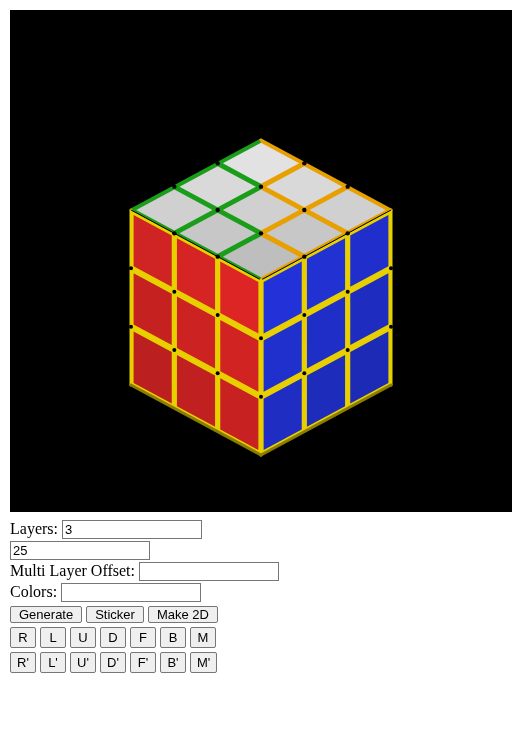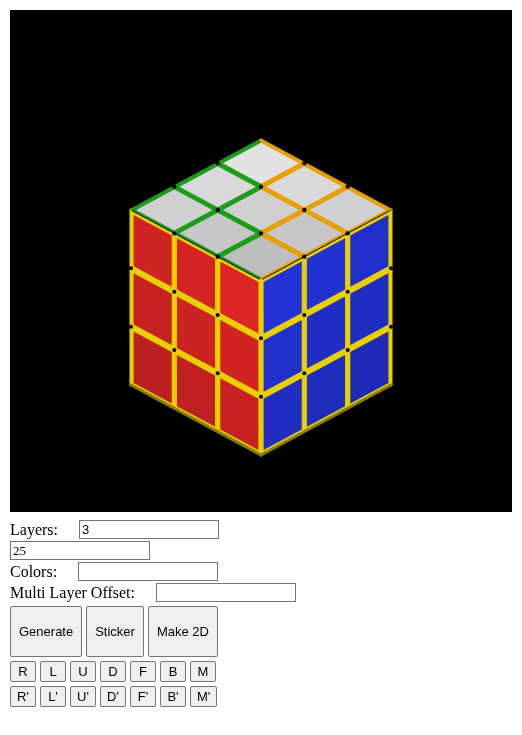--- a/index.html
+++ b/index.html
@@ -26,43 +26,43 @@
     left: 0; top: 0;
     width: 502px;
     height: 502px;
   }
   .controls {
     padding: 2px 10px 10px 10px;
   }
   .field-row {
     margin: 2px 0;
     display: flex;
-    align-items: center;
-    gap: 21px;
+    align-items: flex-start;
+    gap: 4px;
   }
   .field-row label {
     font-family: "Times New Roman", Times, serif;
     font-size: 16px;
   }
   .field-row input[type="text"] {
     font-family: Arial, sans-serif;
     font-size: 13px;
     padding: 1px 2px;
     border: 1px solid #767676;
     height: 19px;
   }
   .btn-row {
     margin: 4px 0;
     display: flex;
     gap: 4px;
   }
   button {
     font-family: Arial, sans-serif;
     font-size: 13px;
-    padding: 17px 8px;
+    padding: 0 8px;
     background: #efefef;
     border: 1px solid #767676;
     border-radius: 2px;
     cursor: pointer;
     min-width: 24px;
   }
   .move-btn {
     padding: 2px 6px;
     min-width: 26px;
   }
@@ -147,31 +147,31 @@
 </div>
 
 <div class="controls">
 
   <div class="field-row">
     <label>Layers:</label>
     <input type="text" style="width: 140px;" value="3">
   </div>
 
   <div class="field-row">
-    <input type="text" style="width: 140px; font-family: Liberation Serif, serif;" value="25">
+    <input type="text" style="width: 140px;" value="25">
   </div>
 
 
   <div class="field-row">
-    <label>Colors:</label>
+    <label>Multi Layer Offset:</label>
     <input type="text" style="width: 140px;" value="">
   </div>
 
   <div class="field-row">
-    <label>Multi Layer Offset:</label>
+    <label>Colors:</label>
     <input type="text" style="width: 140px;" value="">
   </div>
 
   <div class="btn-row">
     <button>Generate</button>
     <button>Sticker</button>
     <button>Make 2D</button>
   </div>
 
   <div class="btn-row" id="moves-row-1">

